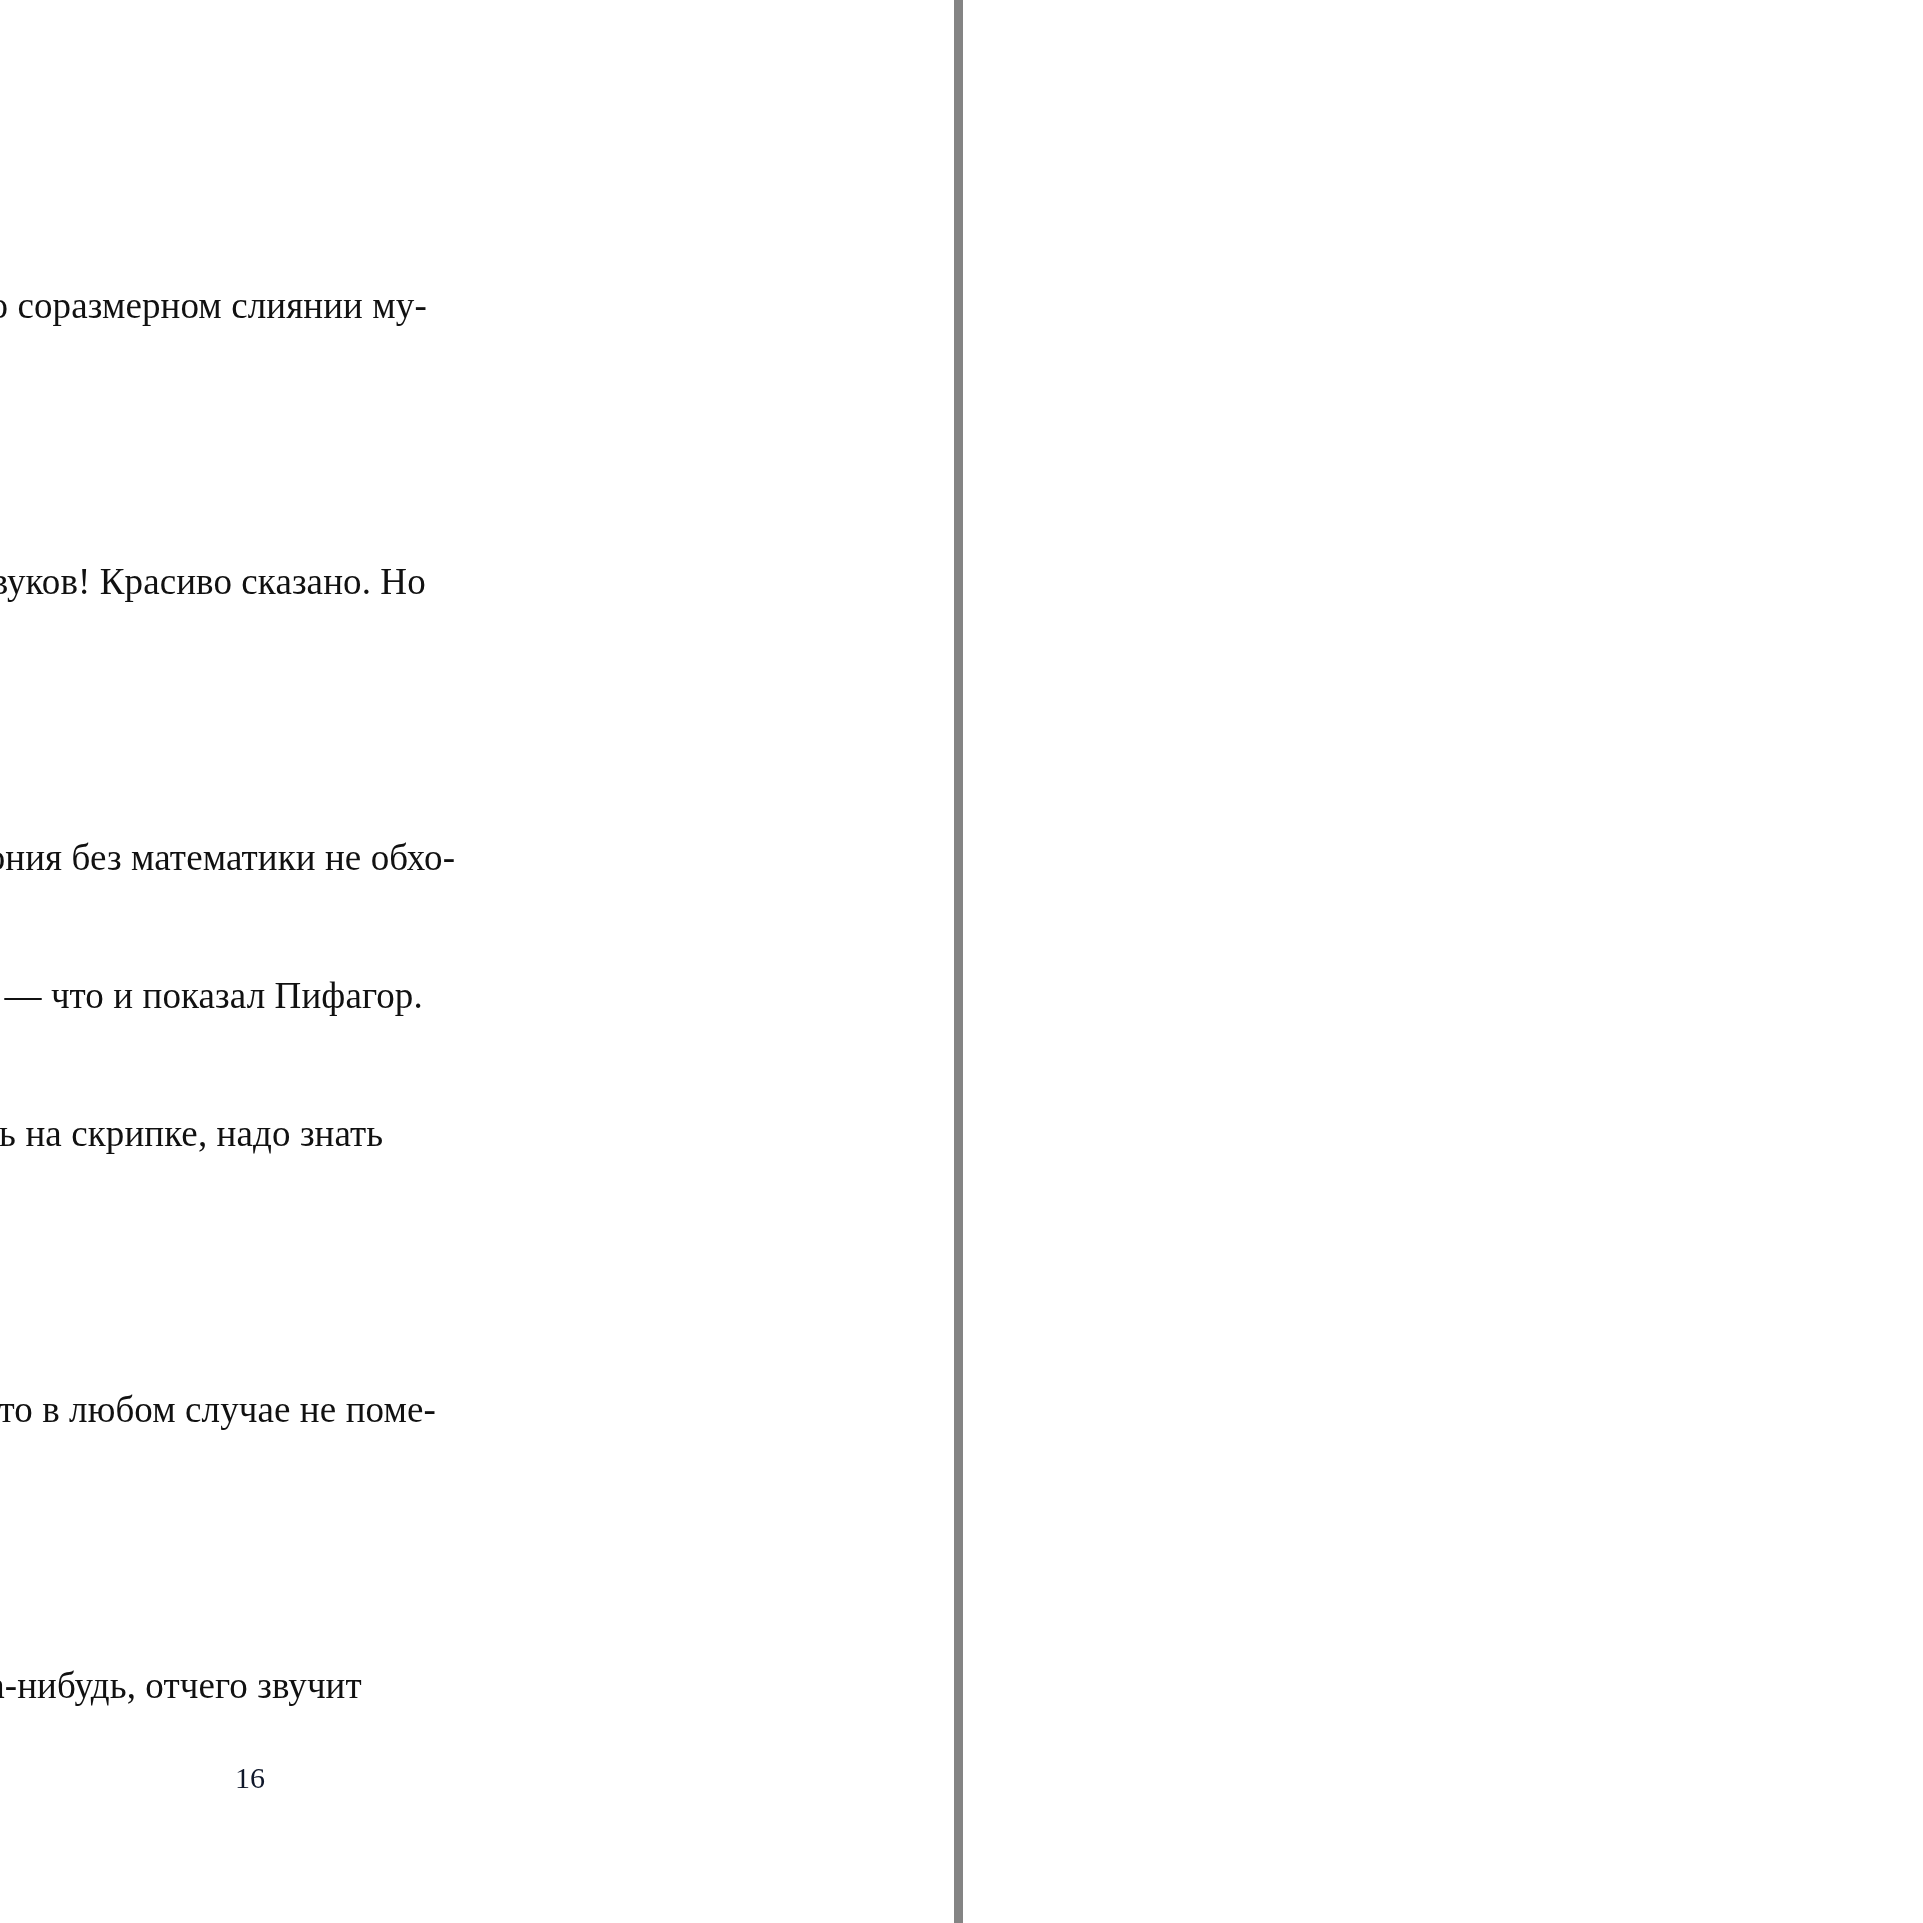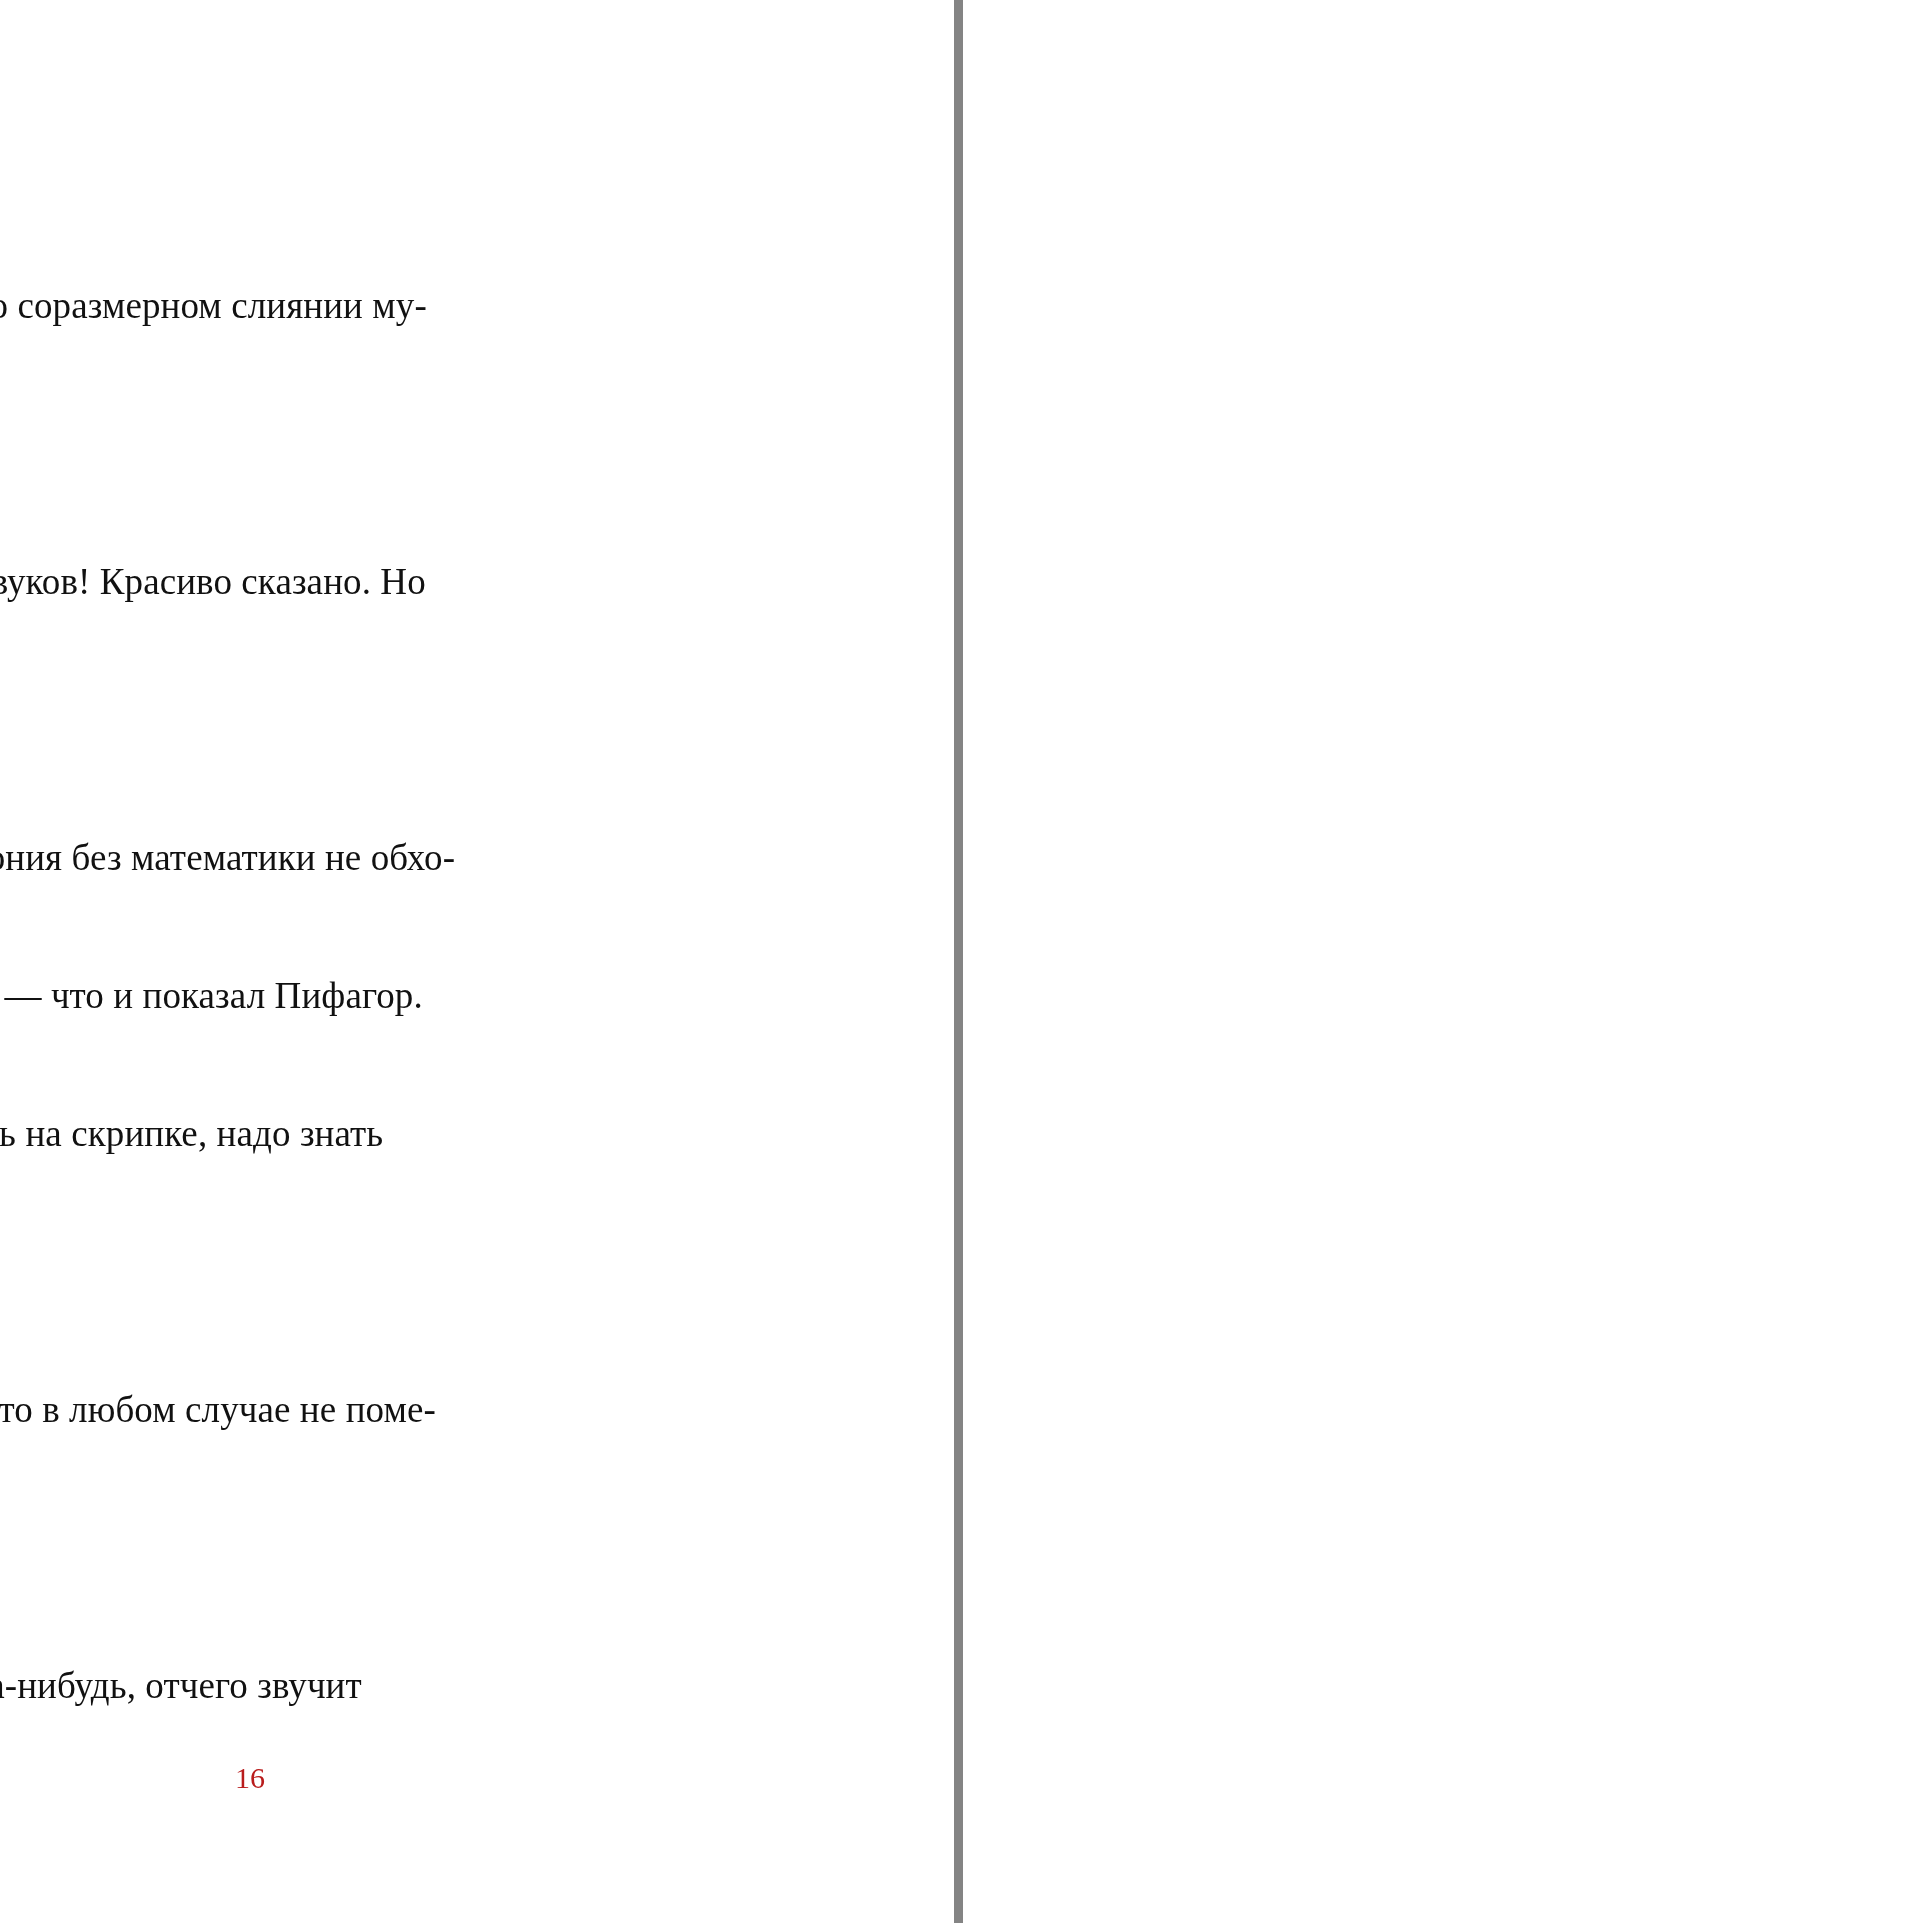--- a/index.html
+++ b/index.html
@@ -63,21 +63,21 @@
   }
 
   .line {
     height: 46px;
     white-space: pre;
   }
 
   .pagenum {
     position: absolute;
     font-size: 30px;
-    color: #b91c1c;
+    color: #0f172a;
     line-height: 1;
   }
 
   #pagenum-left  { left: 235px;  top: 1763px; }
 </style>
 </head>
 <body>
 
 <div id="spread">
 

